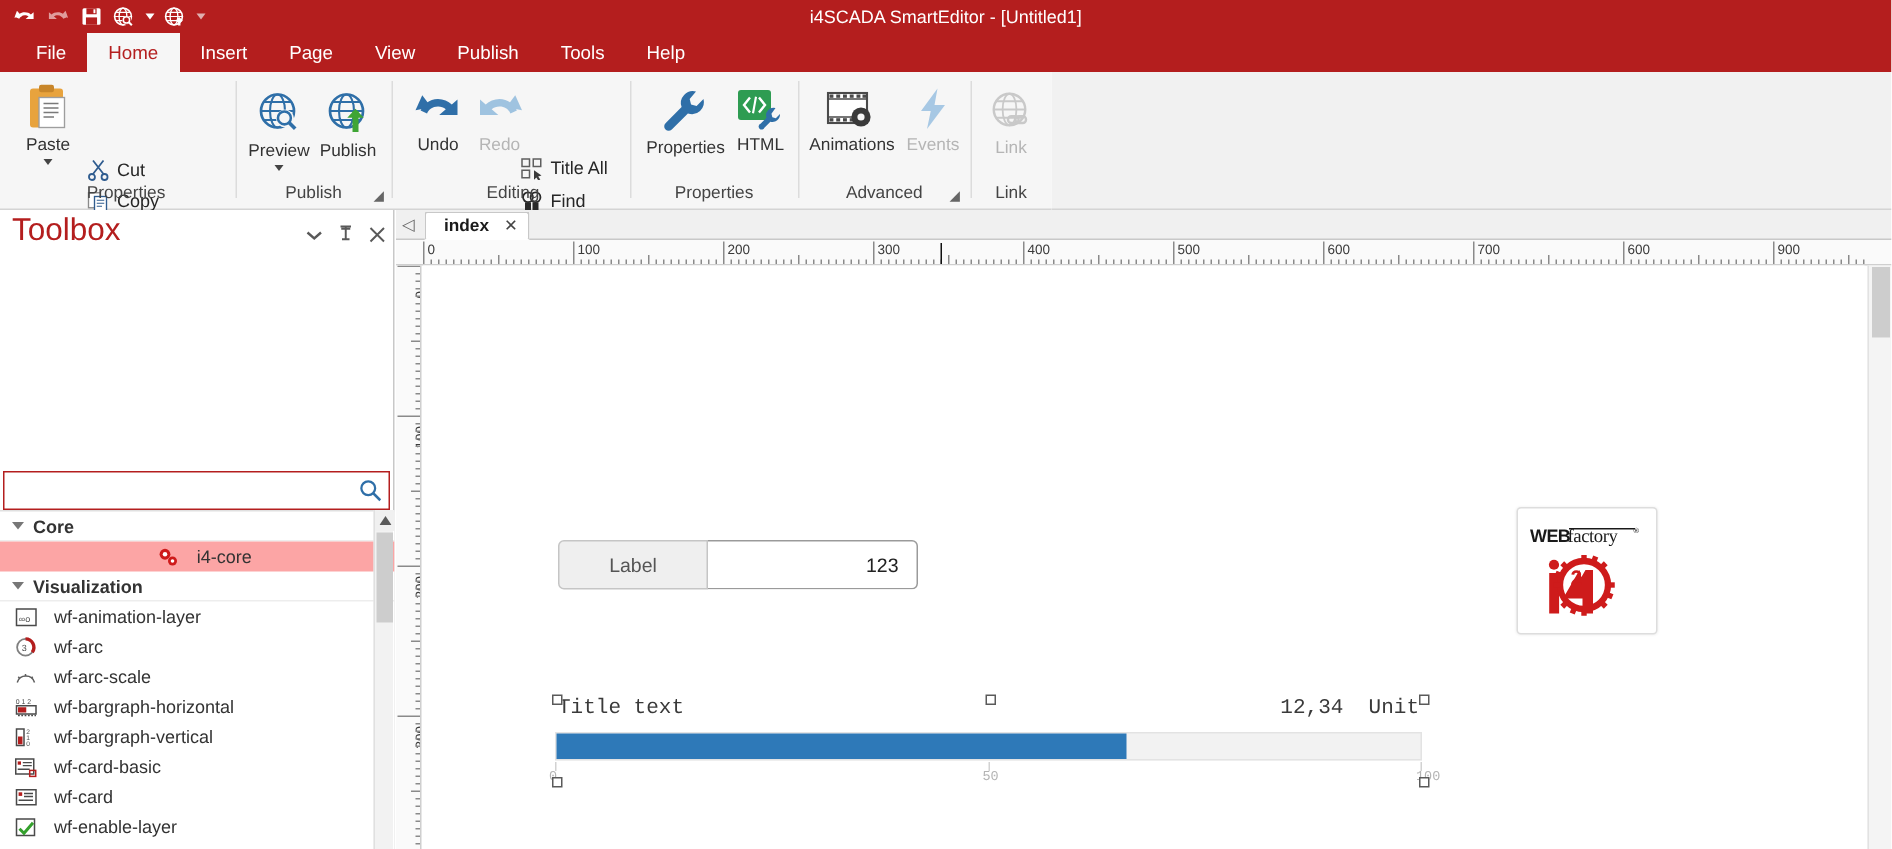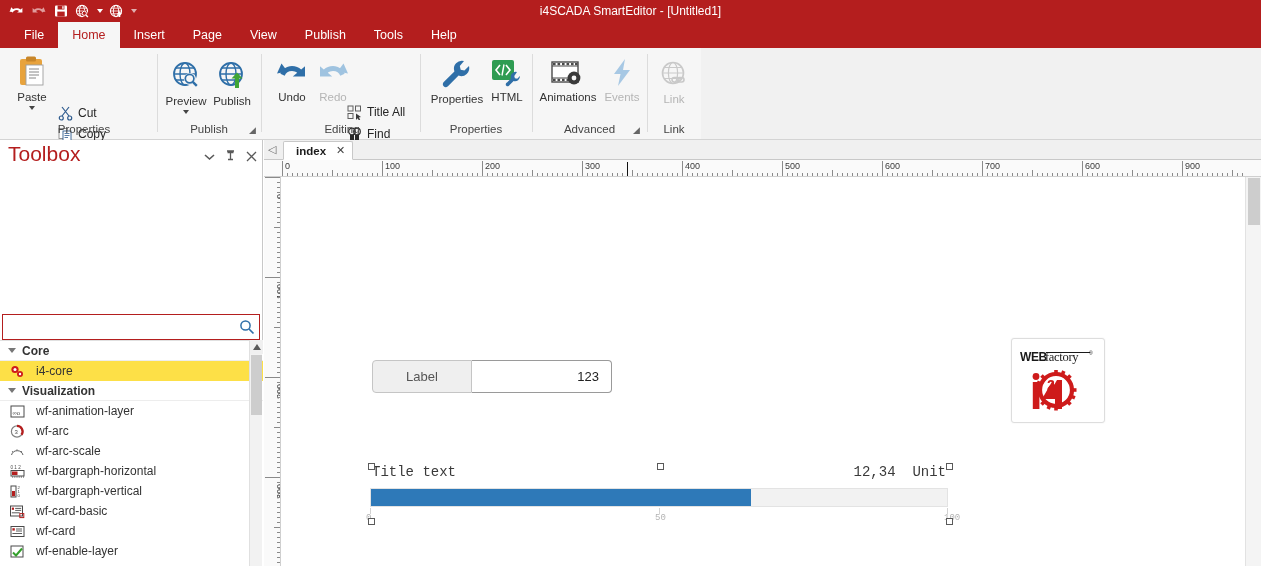--- a/index.html
+++ b/index.html
@@ -99,21 +99,21 @@
   .tb-group {
     height:20px; display:flex; align-items:center; gap:6px; padding-left:8px;
     font-size:12px; font-weight:bold; color:#333; cursor:pointer;
     border-bottom:1px solid #EDEDED;
   }
   .tri { width:0;height:0;border-left:4px solid transparent;border-right:4px solid transparent;border-top:5px solid #777; }
   .tb-item {
     height:20px; display:flex; align-items:center; padding-left:6px; cursor:pointer;
     font-size:12px; color:#333;
   }
-  .tb-item.selected { background:#fde047; }
+  .tb-item.selected { background:#fca5a5;justify-content:center; }
   .tb-item .ico { width:22px; height:18px; display:flex; align-items:center; justify-content:center; flex:0 0 22px; }
   .tb-item .lab { margin-left:8px; white-space:nowrap; }
   .tb-scroll {
     position:absolute; right:0; top:200px; width:13px; height:366px;
     background:#F2F2F2; border-left:1px solid #E0E0E0;
   }
   .tb-scroll-up {
     position:absolute; left:0; top:0; width:13px; height:14px; background:#F0F0F0;
     display:flex; align-items:center; justify-content:center; cursor:pointer;
   }

